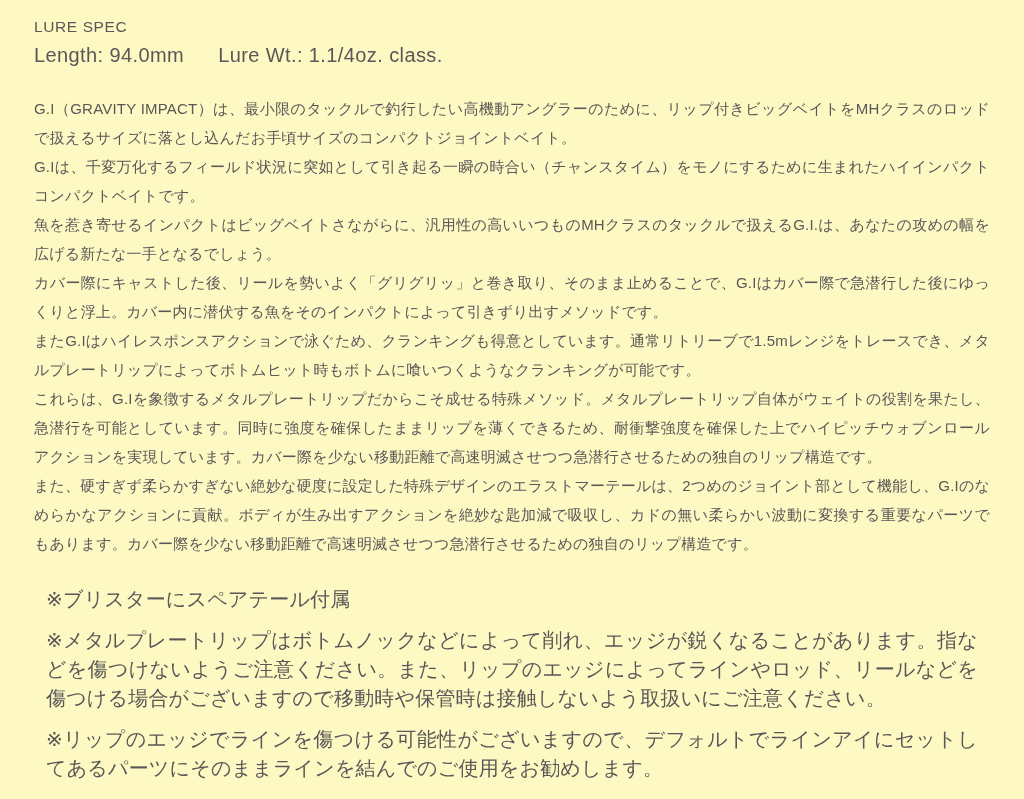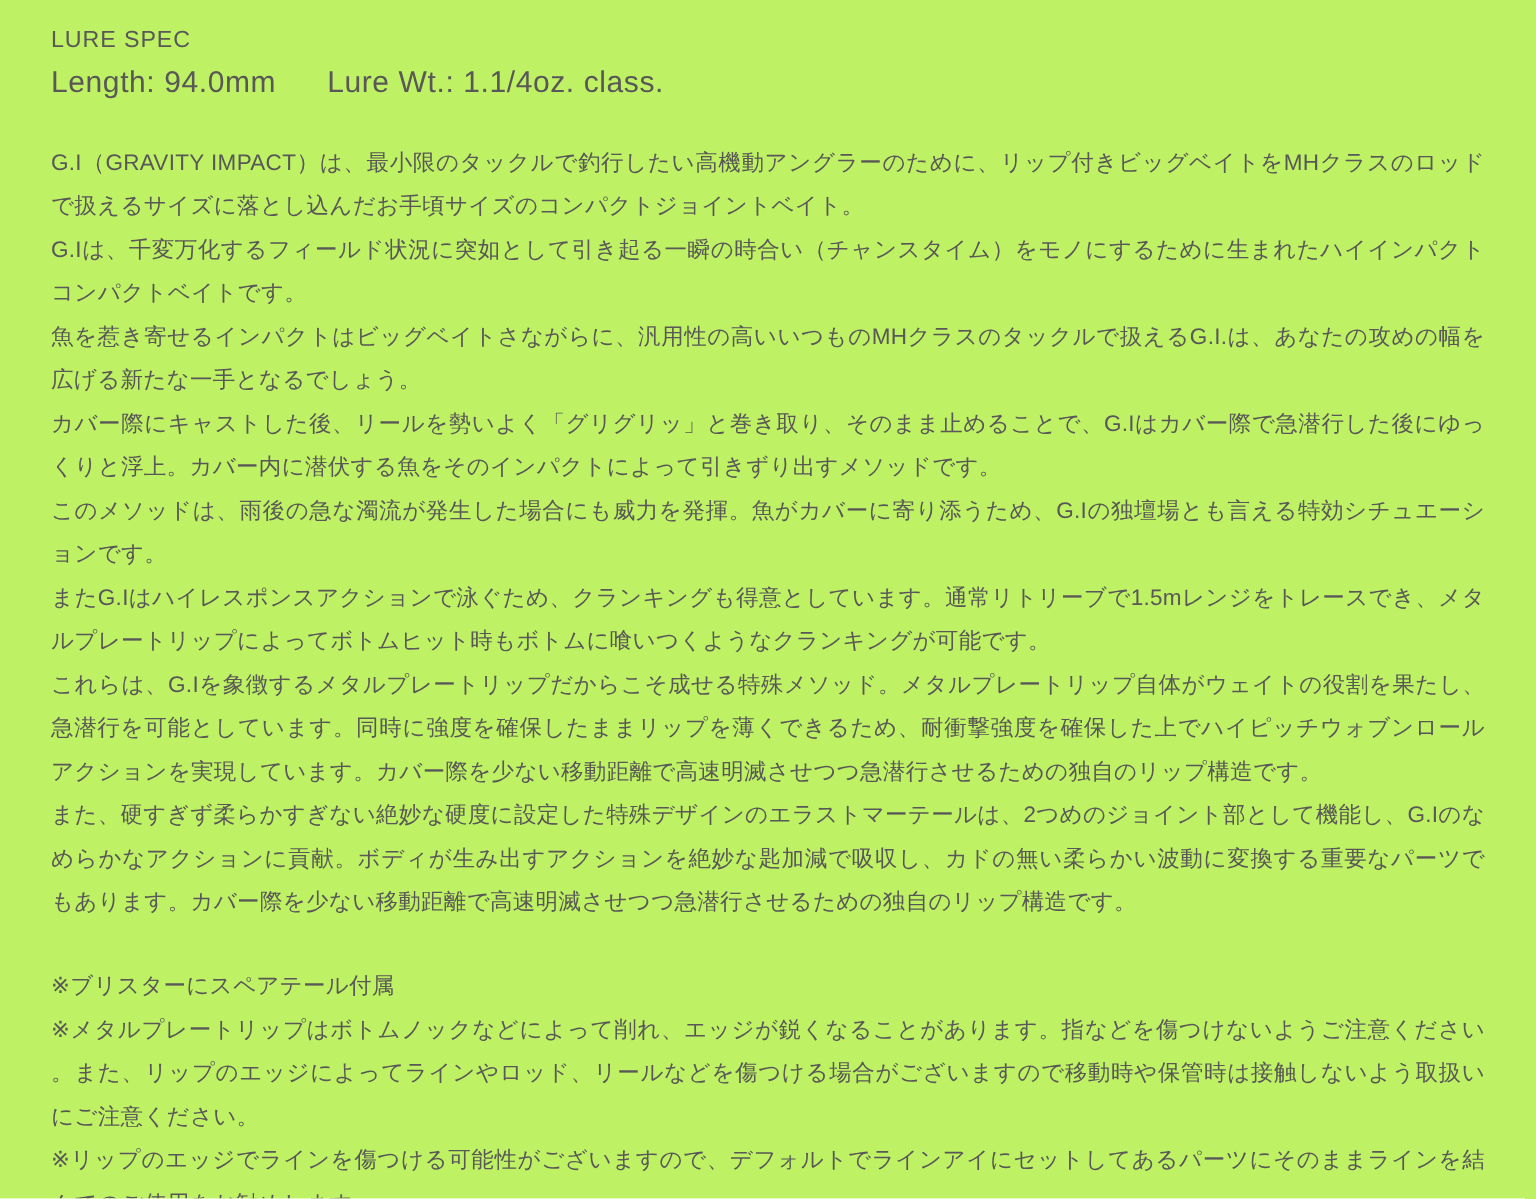--- a/index.html
+++ b/index.html
@@ -4,21 +4,21 @@
 <style>
   html, body {
     margin: 0;
     padding: 0;
     background: #ffffff;
   }
   .page {
     box-sizing: border-box;
     width: 1024px;
     height: 799px;
-    background: #bef264;
+    background: #fef9c3;
     padding: 12px 34px 0 34px;
     font-family: "Liberation Sans", "DejaVu Sans", sans-serif;
     color: #595757;
     overflow: hidden;
   }
   .spec-header {
     margin-bottom: 24px;
   }
   .spec-title {
     font-size: 15.5px;
@@ -40,22 +40,22 @@
     line-height: 29px;
     text-align: justify;
     letter-spacing: 0.2px;
     overflow-wrap: break-word;
     line-break: anywhere;
   }
   .notes {
     margin-top: 27px;
   }
   .notes p {
-    margin: 0;
-    font-size: 15px;
+    margin: 12px;
+    font-size: 20px;
     line-height: 29px;
     text-align: justify;
     letter-spacing: 0.2px;
     overflow-wrap: break-word;
     line-break: anywhere;
   }
 </style>
 </head>
 <body>
 
@@ -66,21 +66,20 @@
     <div class="spec-values">
       <span>Length: 94.0mm</span><span class="gap"></span><span>Lure Wt.: 1.1/4oz. class.</span>
     </div>
   </header>
 
   <main class="body-text">
     <p>G.I（GRAVITY IMPACT）は、最小限のタックルで釣行したい高機動アングラーのために、リップ付きビッグベイトをMHクラスのロッドで扱えるサイズに落とし込んだお手頃サイズのコンパクトジョイントベイト。</p>
     <p>G.Iは、千変万化するフィールド状況に突如として引き起る一瞬の時合い（チャンスタイム）をモノにするために生まれたハイインパクトコンパクトベイトです。</p>
     <p>魚を惹き寄せるインパクトはビッグベイトさながらに、汎用性の高いいつものMHクラスのタックルで扱えるG.I.は、あなたの攻めの幅を広げる新たな一手となるでしょう。</p>
     <p>カバー際にキャストした後、リールを勢いよく「グリグリッ」と巻き取り、そのまま止めることで、G.Iはカバー際で急潜行した後にゆっくりと浮上。カバー内に潜伏する魚をそのインパクトによって引きずり出すメソッドです。</p>
-    <p>このメソッドは、雨後の急な濁流が発生した場合にも威力を発揮。魚がカバーに寄り添うため、G.Iの独壇場とも言える特効シチュエーションです。</p>
     <p>またG.Iはハイレスポンスアクションで泳ぐため、クランキングも得意としています。通常リトリーブで1.5mレンジをトレースでき、メタルプレートリップによってボトムヒット時もボトムに喰いつくようなクランキングが可能です。</p>
     <p>これらは、G.Iを象徴するメタルプレートリップだからこそ成せる特殊メソッド。メタルプレートリップ自体がウェイトの役割を果たし、急潜行を可能としています。同時に強度を確保したままリップを薄くできるため、耐衝撃強度を確保した上でハイピッチウォブンロールアクションを実現しています。カバー際を少ない移動距離で高速明滅させつつ急潜行させるための独自のリップ構造です。</p>
     <p>また、硬すぎず柔らかすぎない絶妙な硬度に設定した特殊デザインのエラストマーテールは、2つめのジョイント部として機能し、G.Iのなめらかなアクションに貢献。ボディが生み出すアクションを絶妙な匙加減で吸収し、カドの無い柔らかい波動に変換する重要なパーツでもあります。カバー際を少ない移動距離で高速明滅させつつ急潜行させるための独自のリップ構造です。</p>
 
     <div class="notes">
       <p>※ブリスターにスペアテール付属</p>
       <p>※メタルプレートリップはボトムノックなどによって削れ、エッジが鋭くなることがあります。指などを傷つけないようご注意ください。また、リップのエッジによってラインやロッド、リールなどを傷つける場合がございますので移動時や保管時は接触しないよう取扱いにご注意ください。</p>
       <p>※リップのエッジでラインを傷つける可能性がございますので、デフォルトでラインアイにセットしてあるパーツにそのままラインを結んでのご使用をお勧めします。</p>
     </div>
   </main>

